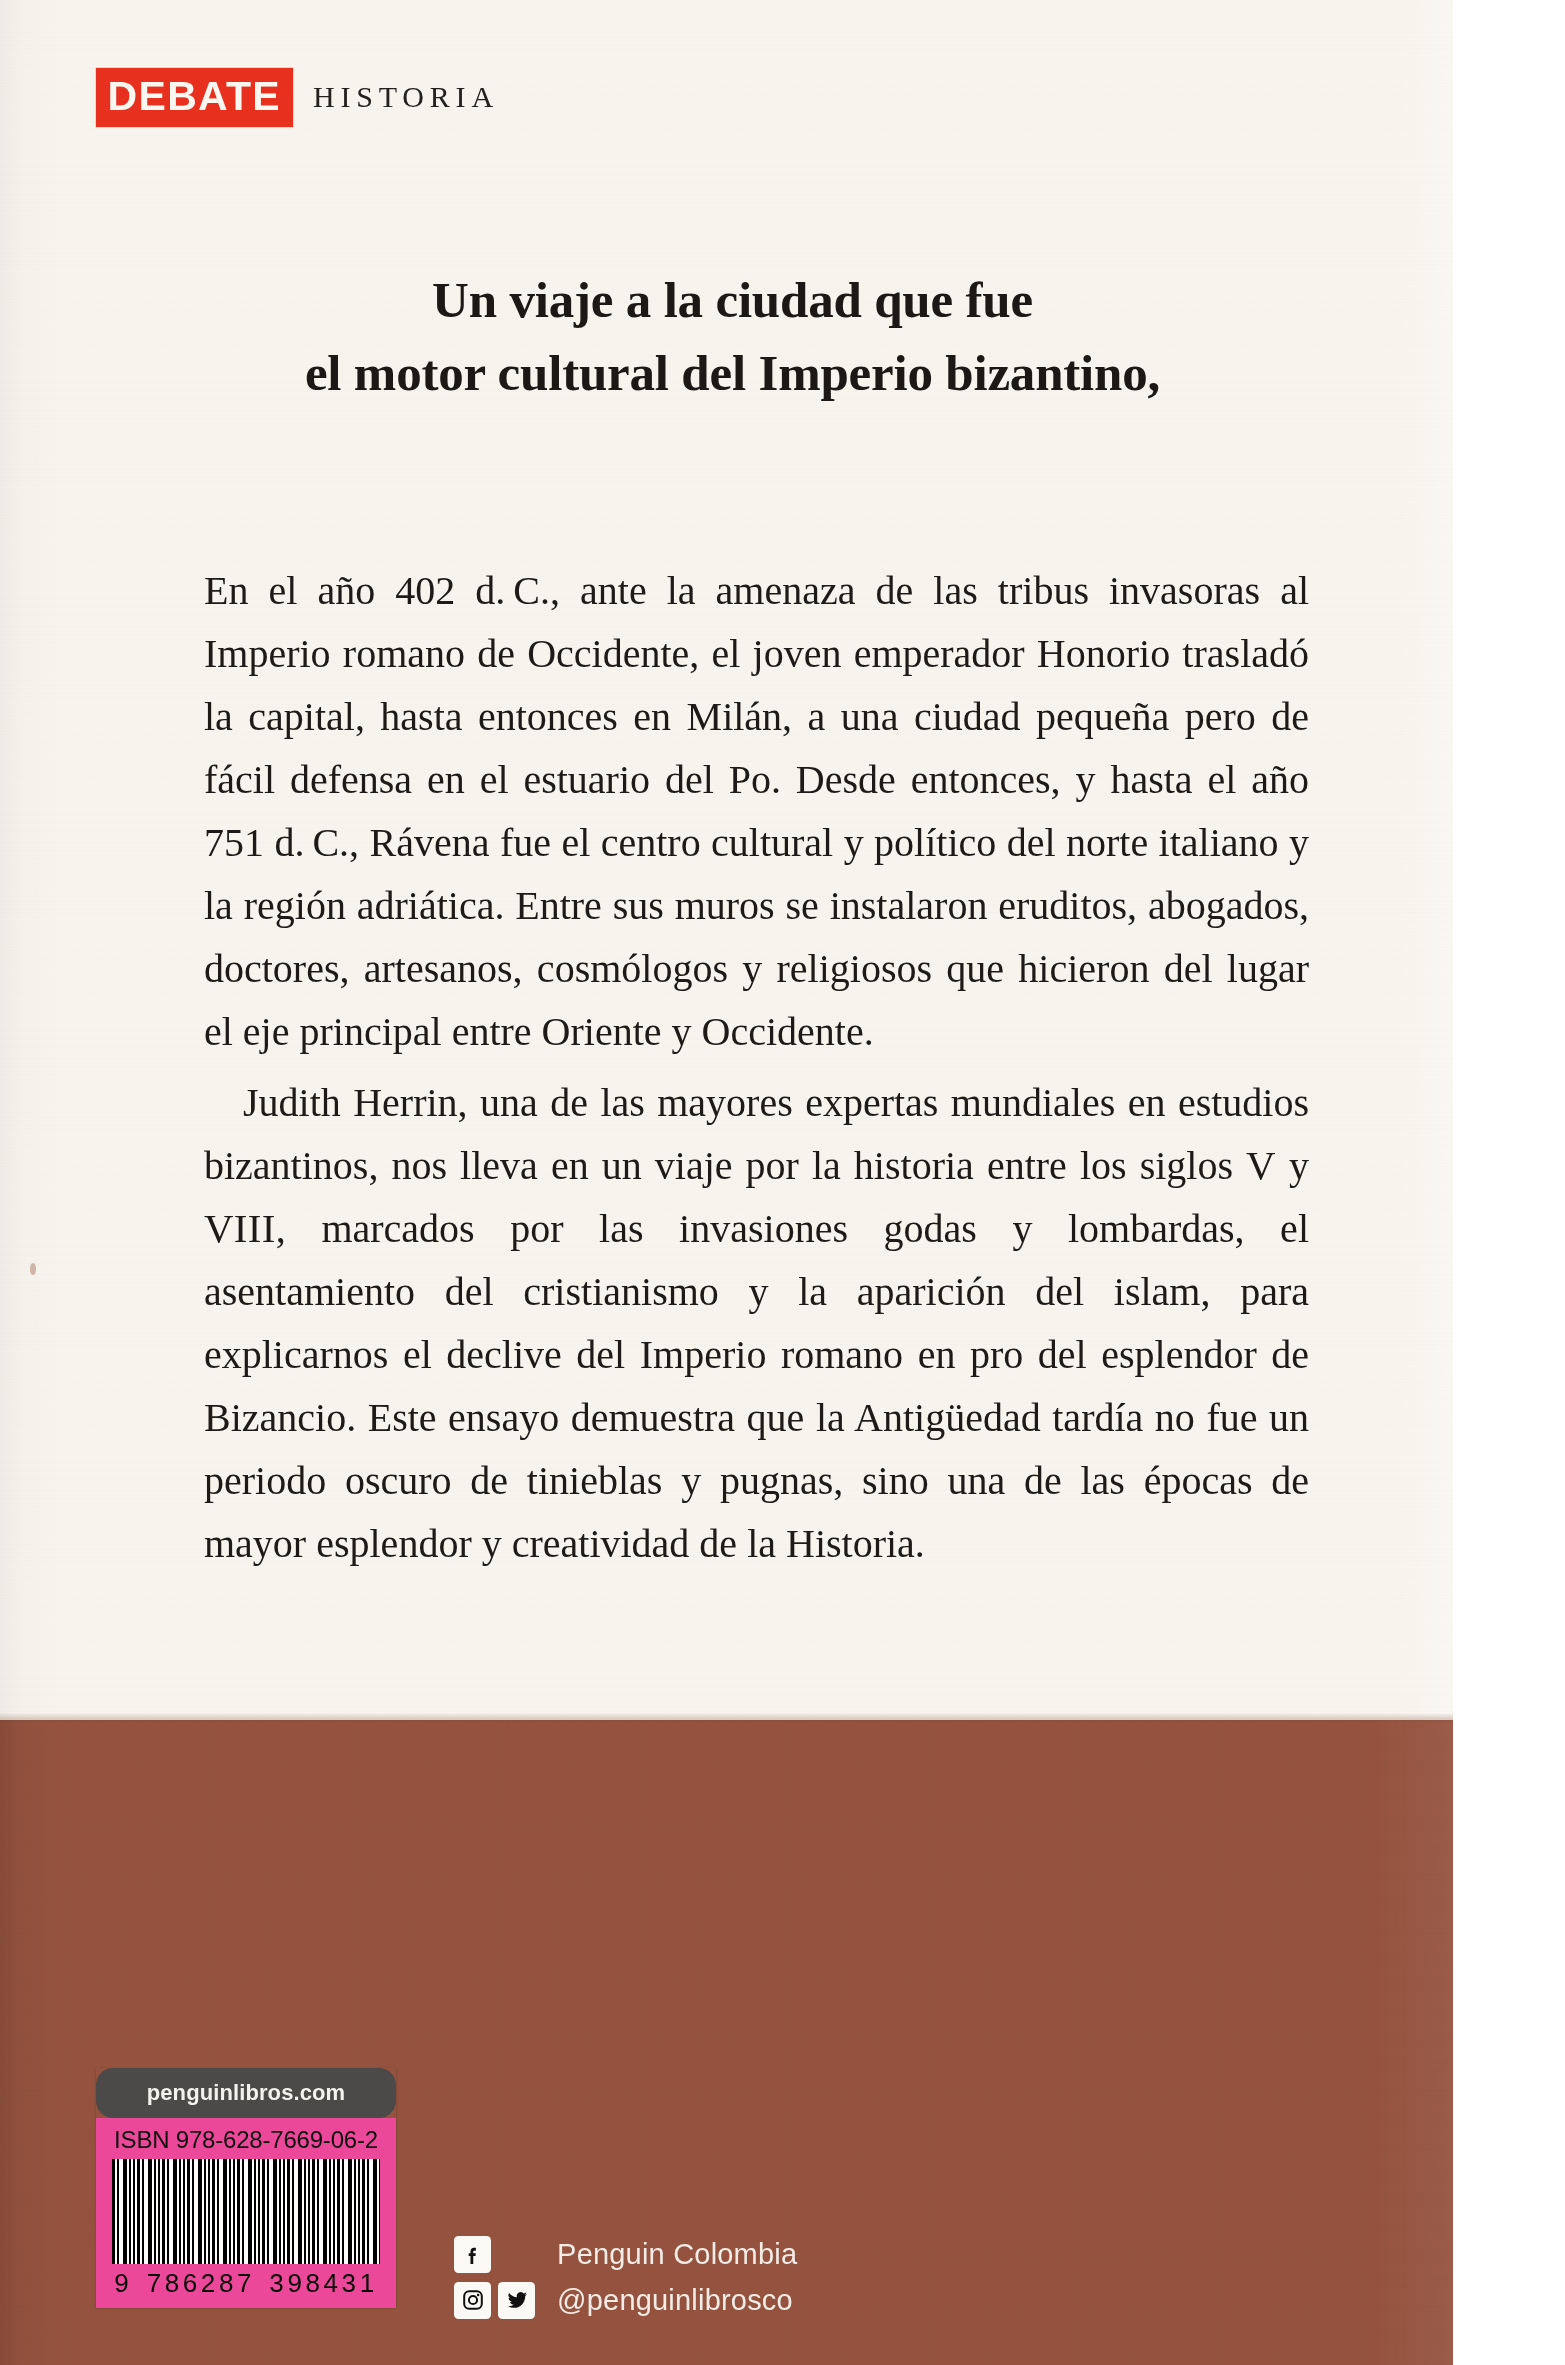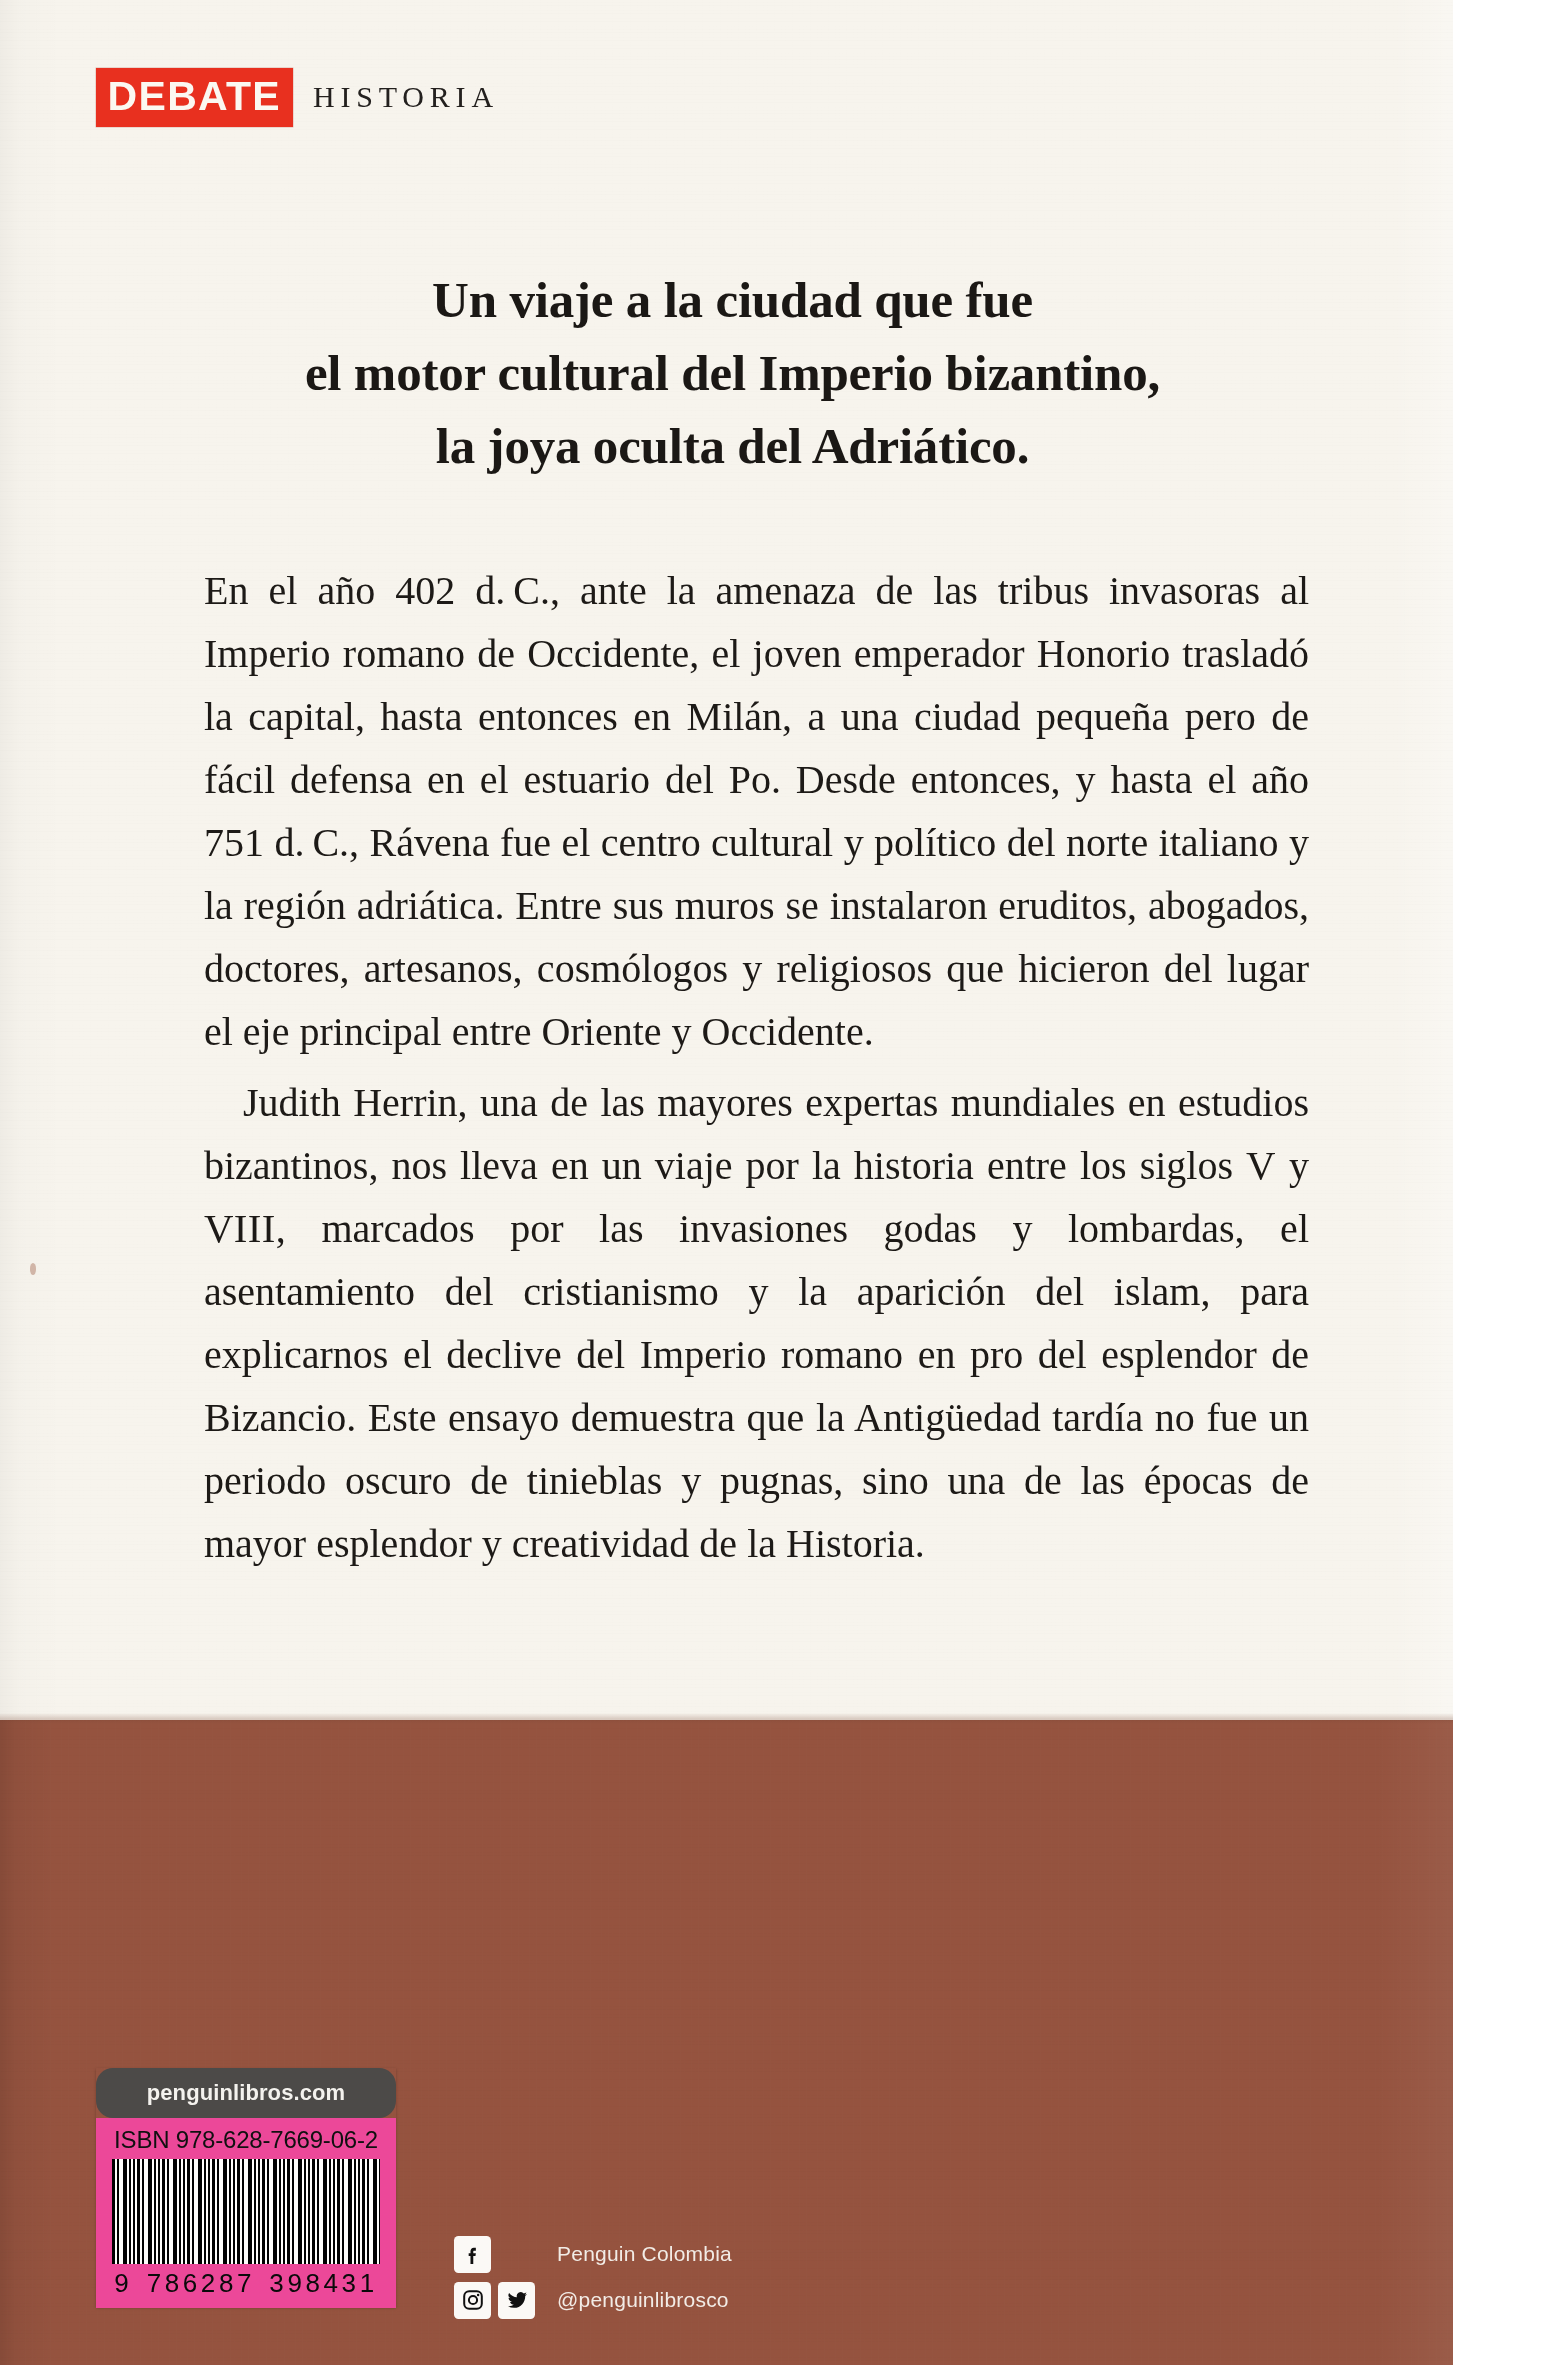--- a/index.html
+++ b/index.html
@@ -230,21 +230,21 @@
     height: 37px;
     background: #fbf9f6;
     border-radius: 4.5px;
     display: flex;
     align-items: center;
     justify-content: center;
   }
   .ico svg { display: block; }
   .social-label {
     font-family: "Liberation Sans", sans-serif;
-    font-size: 21px;
+    font-size: 29px;
     color: #f2ece6;
     letter-spacing: 0.2px;
     margin-left: 7.1px;
   }
 
   
   .speck {
     position: absolute;
     background: #b2836f;
     opacity: .55;
@@ -263,21 +263,20 @@
   <div class="speck" style="left:29.5px;top:1263px;width:6.3px;height:11.6px;"></div>
 
   <div class="imprint">
     <div class="debate-box">DEBATE</div>
     <div class="imprint-line">HISTORIA</div>
   </div>
 
   <div class="headline">
     <span class="hl">Un viaje a la ciudad que fue</span>
     <span class="hl">el motor cultural del Imperio bizantino,</span>
-    <span class="hl">la joya oculta del Adriático.</span>
   </div>
 
   <div class="blurb">
     <p>En el año 402 d. C., ante la amenaza de las tribus invasoras al Imperio romano de Occidente, el joven emperador Honorio trasladó la capital, hasta entonces en Milán, a una ciudad pequeña pero de fácil defensa en el estuario del Po. Desde entonces, y hasta el año 751 d. C., Rávena fue el centro cultural y político del norte italiano y la región adriática. Entre sus muros se instalaron eruditos, abogados, doctores, artesanos, cosmólogos y religiosos que hicieron del lugar el eje principal entre Oriente y Occidente.</p>
     <p><span>Judith Herrin, una de las mayores expertas mundiales en estudios bizantinos, nos lleva en un viaje por la historia entre los siglos </span><span class="sc">V</span><span> y </span><span class="sc">VIII</span><span>, marcados por las invasiones godas y lombardas, el asentamiento del cristianismo y la aparición del islam, para explicarnos el declive del Imperio romano en pro del esplendor de Bizancio. Este ensayo demuestra que la Antigüedad tardía no fue un periodo oscuro de tinieblas y pugnas, sino una de las épocas de mayor esplendor y creatividad de la Historia.</span></p>
   </div>
 
   <div class="barcode-block">
     <div class="barcode-head">
       <span>penguinlibros.com</span>

